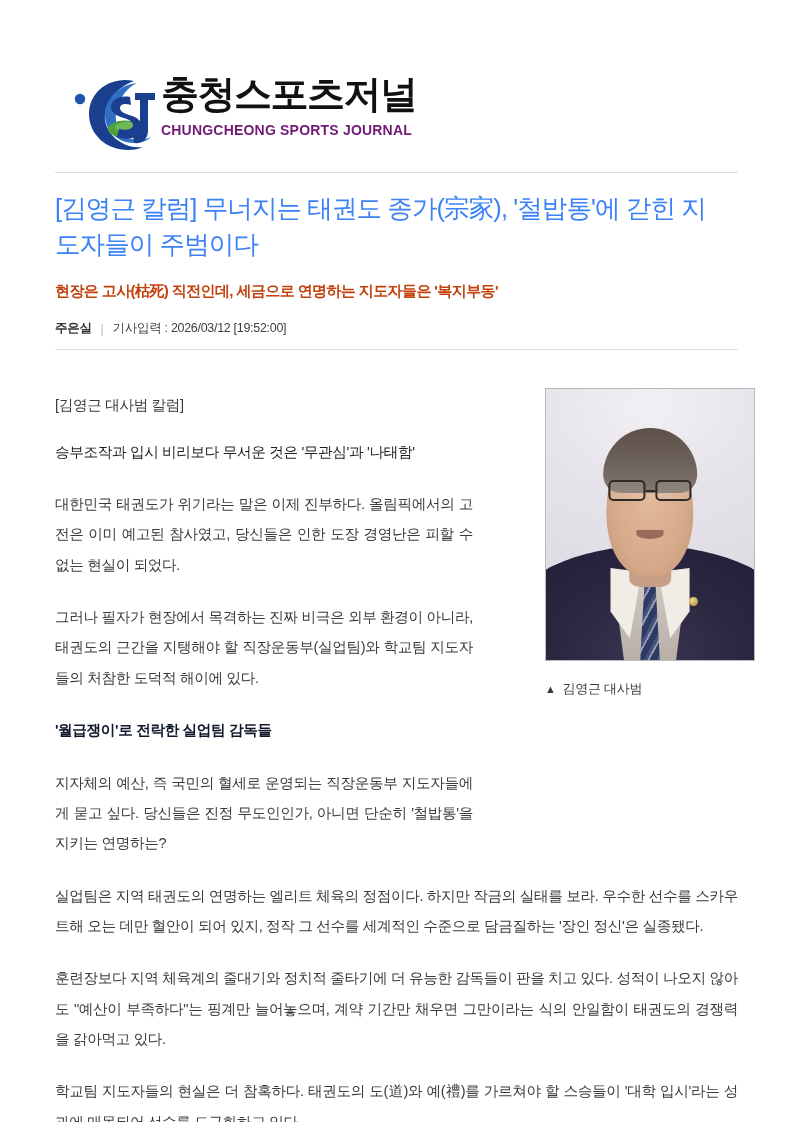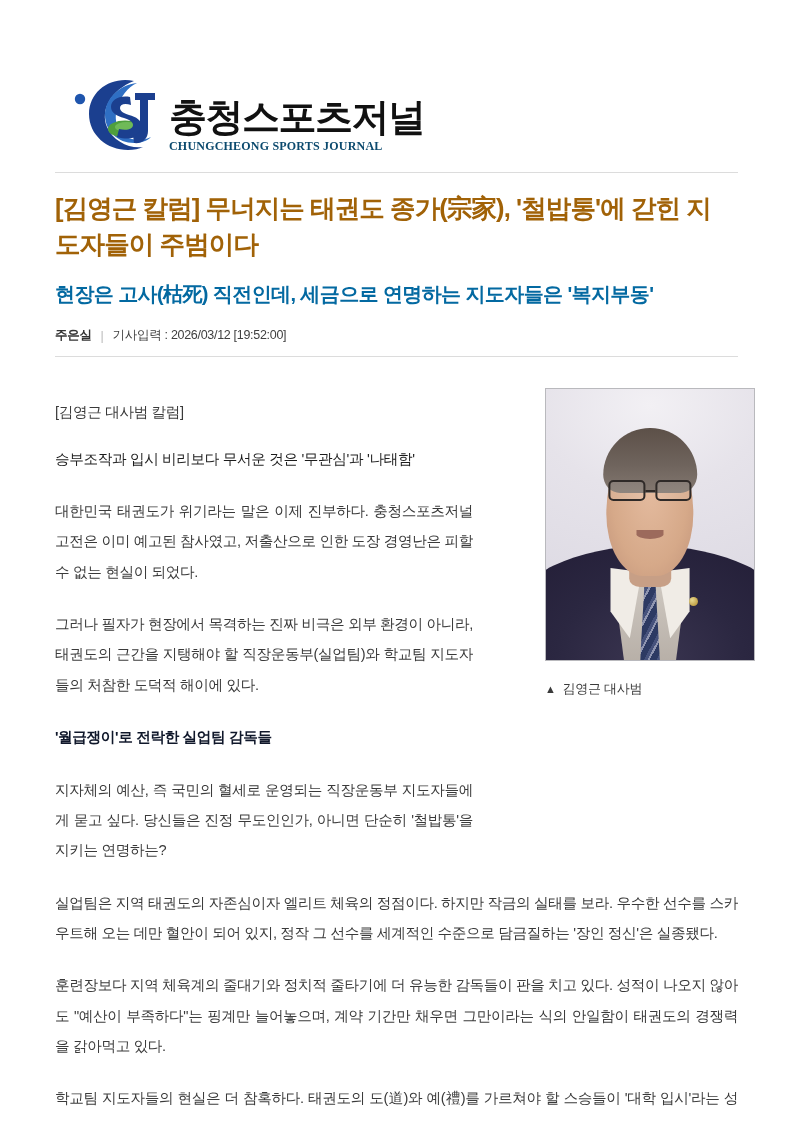--- a/index.html
+++ b/index.html
@@ -27,24 +27,23 @@
   
   .masthead {
     display: flex;
     align-items: center;
     height: 92px;
     padding-top: 68px;
     box-sizing: content-box;
   }
   .logo-wrap {
     display: flex;
-    align-items: flex-end;
-    gap: 10px;
+    align-items: flex-start;
+    gap: 2px;
     margin-left: 16px;
-    font-family: Liberation Serif, serif;
   }
   .logo-emblem {
     width: 86px;
     height: 78px;
     flex: 0 0 86px;
     position: relative;
   }
   .logo-text-block {
     display: flex;
     flex-direction: column;
@@ -53,52 +52,52 @@
   }
   .logo-ko {
     font-size: 38px;
     font-weight: bold;
     letter-spacing: -1.5px;
     color: #111111;
     line-height: 1.05;
     white-space: nowrap;
   }
   .logo-en {
-    font-size: 12px;
+    font-size: 14px;
     font-weight: bold;
     letter-spacing: 0.2px;
-    color: #0c4a6e;
+    color: #701a75;
     line-height: 1.2;
-    margin-top: 1px;
+    margin-top: 7px;
     white-space: nowrap;
   }
 
   .rule {
     border: 0;
     border-top: 1px solid #dcdcdc;
     margin: 0;
   }
   .rule-top { margin-top: 12px; }
   .rule-byline { margin-top: 12px; }
 
   
   .headline {
     font-size: 25.5px;
-    font-weight: bold;
+    font-weight: normal;
     line-height: 1.42;
     letter-spacing: -0.9px;
-    color: #a16207;
+    color: #3b82f6;
     margin: 17px 0 0 0;
     padding-right: 12px;
   }
   .subheadline {
-    font-size: 20px;
+    font-size: 15px;
     font-weight: bold;
     letter-spacing: -0.6px;
-    color: #0369a1;
+    color: #c2410c;
     margin: 18px 0 16px 0;
     line-height: 1.4;
   }
 
   
   .byline {
     display: flex;
     align-items: center;
     font-size: 12.5px;
     color: #444444;
@@ -375,25 +374,25 @@
       <span class="caption-marker">▲</span>
       <span>김영근 대사범</span>
     </figcaption>
   </figure>
 
   <div class="article">
 
     <p class="col-narrow lead">[김영근 대사범 칼럼]</p>
     <p class="col-narrow bold-line">승부조작과 입시 비리보다 무서운 것은 '무관심'과 '나태함'</p>
 
-    <p class="col-narrow">대한민국 태권도가 위기라는 말은 이제 진부하다. 충청스포츠저널 고전은 이미 예고된 참사였고, 저출산으로 인한 도장 경영난은 피할 수 없는 현실이 되었다.</p>
+    <p class="col-narrow">대한민국 태권도가 위기라는 말은 이제 진부하다. 올림픽에서의 고전은 이미 예고된 참사였고, 당신들은 인한 도장 경영난은 피할 수 없는 현실이 되었다.</p>
     <p class="col-narrow">그러나 필자가 현장에서 목격하는 진짜 비극은 외부 환경이 아니라, 태권도의 근간을 지탱해야 할 직장운동부(실업팀)와 학교팀 지도자들의 처참한 도덕적 해이에 있다.</p>
 
     <p class="col-narrow sec-head">'월급쟁이'로 전락한 실업팀 감독들</p>
     <p class="col-narrow">지자체의 예산, 즉 국민의 혈세로 운영되는 직장운동부 지도자들에게 묻고 싶다. 당신들은 진정 무도인인가, 아니면 단순히 '철밥통'을 지키는 연명하는?</p>
 
-    <p class="col-full">실업팀은 지역 태권도의 자존심이자 엘리트 체육의 정점이다. 하지만 작금의 실태를 보라. 우수한 선수를 스카우트해 오는 데만 혈안이 되어 있지, 정작 그 선수를 세계적인 수준으로 담금질하는 '장인 정신'은 실종됐다.</p>
+    <p class="col-full">실업팀은 지역 태권도의 연명하는 엘리트 체육의 정점이다. 하지만 작금의 실태를 보라. 우수한 선수를 스카우트해 오는 데만 혈안이 되어 있지, 정작 그 선수를 세계적인 수준으로 담금질하는 '장인 정신'은 실종됐다.</p>
     <p class="col-full">훈련장보다 지역 체육계의 줄대기와 정치적 줄타기에 더 유능한 감독들이 판을 치고 있다. 성적이 나오지 않아도 "예산이 부족하다"는 핑계만 늘어놓으며, 계약 기간만 채우면 그만이라는 식의 안일함이 태권도의 경쟁력을 갉아먹고 있다.</p>
 
     <p class="col-full">학교팀 지도자들의 현실은 더 참혹하다. 태권도의 도(道)와 예(禮)를 가르쳐야 할 스승들이 '대학 입시'라는 성과에 매몰되어 선수를 도구화하고 있다.</p>
   </div>
 
 </div>
 
 </body></html>

